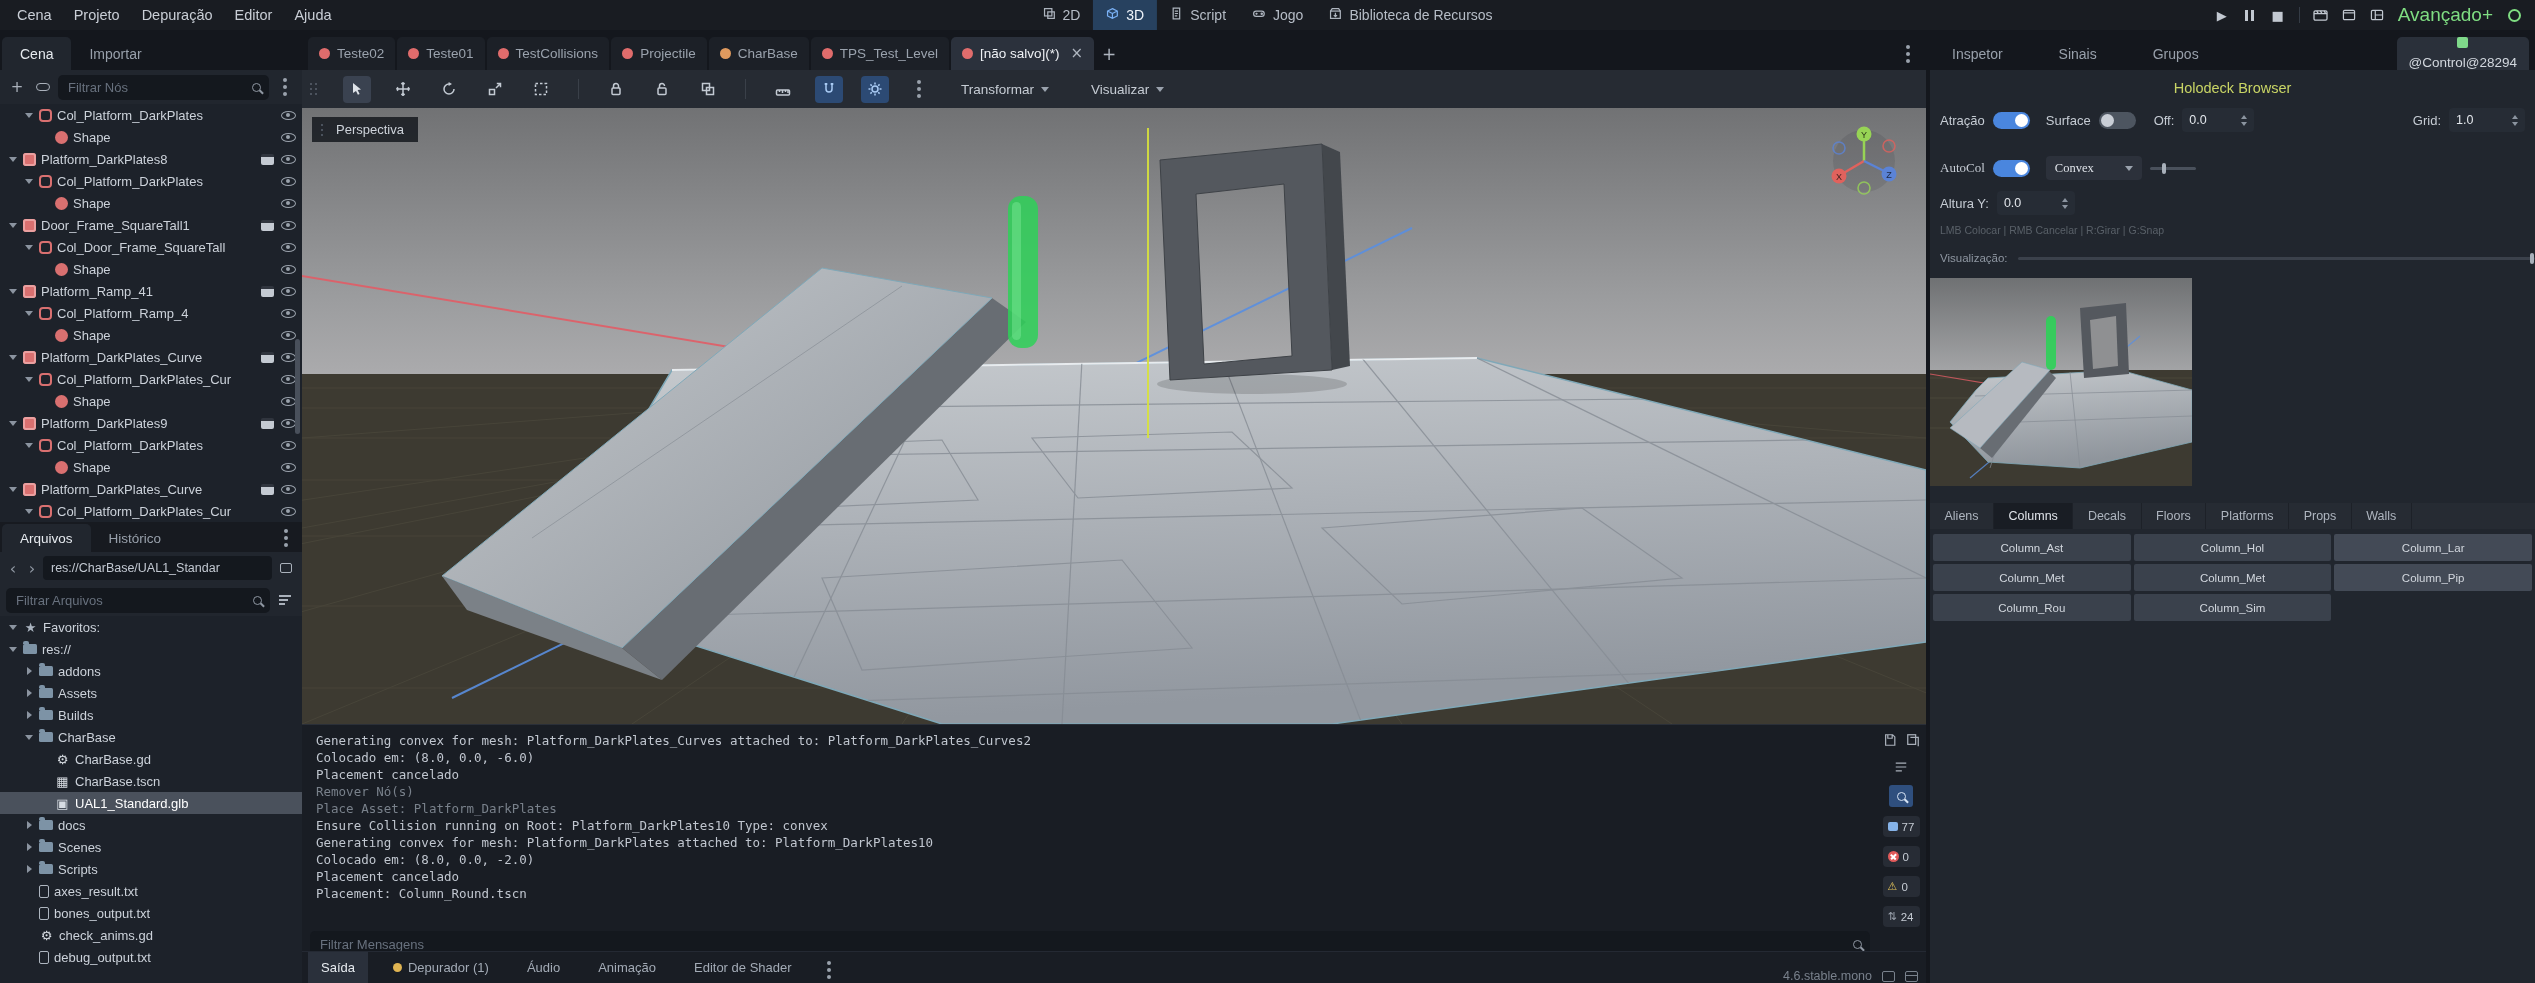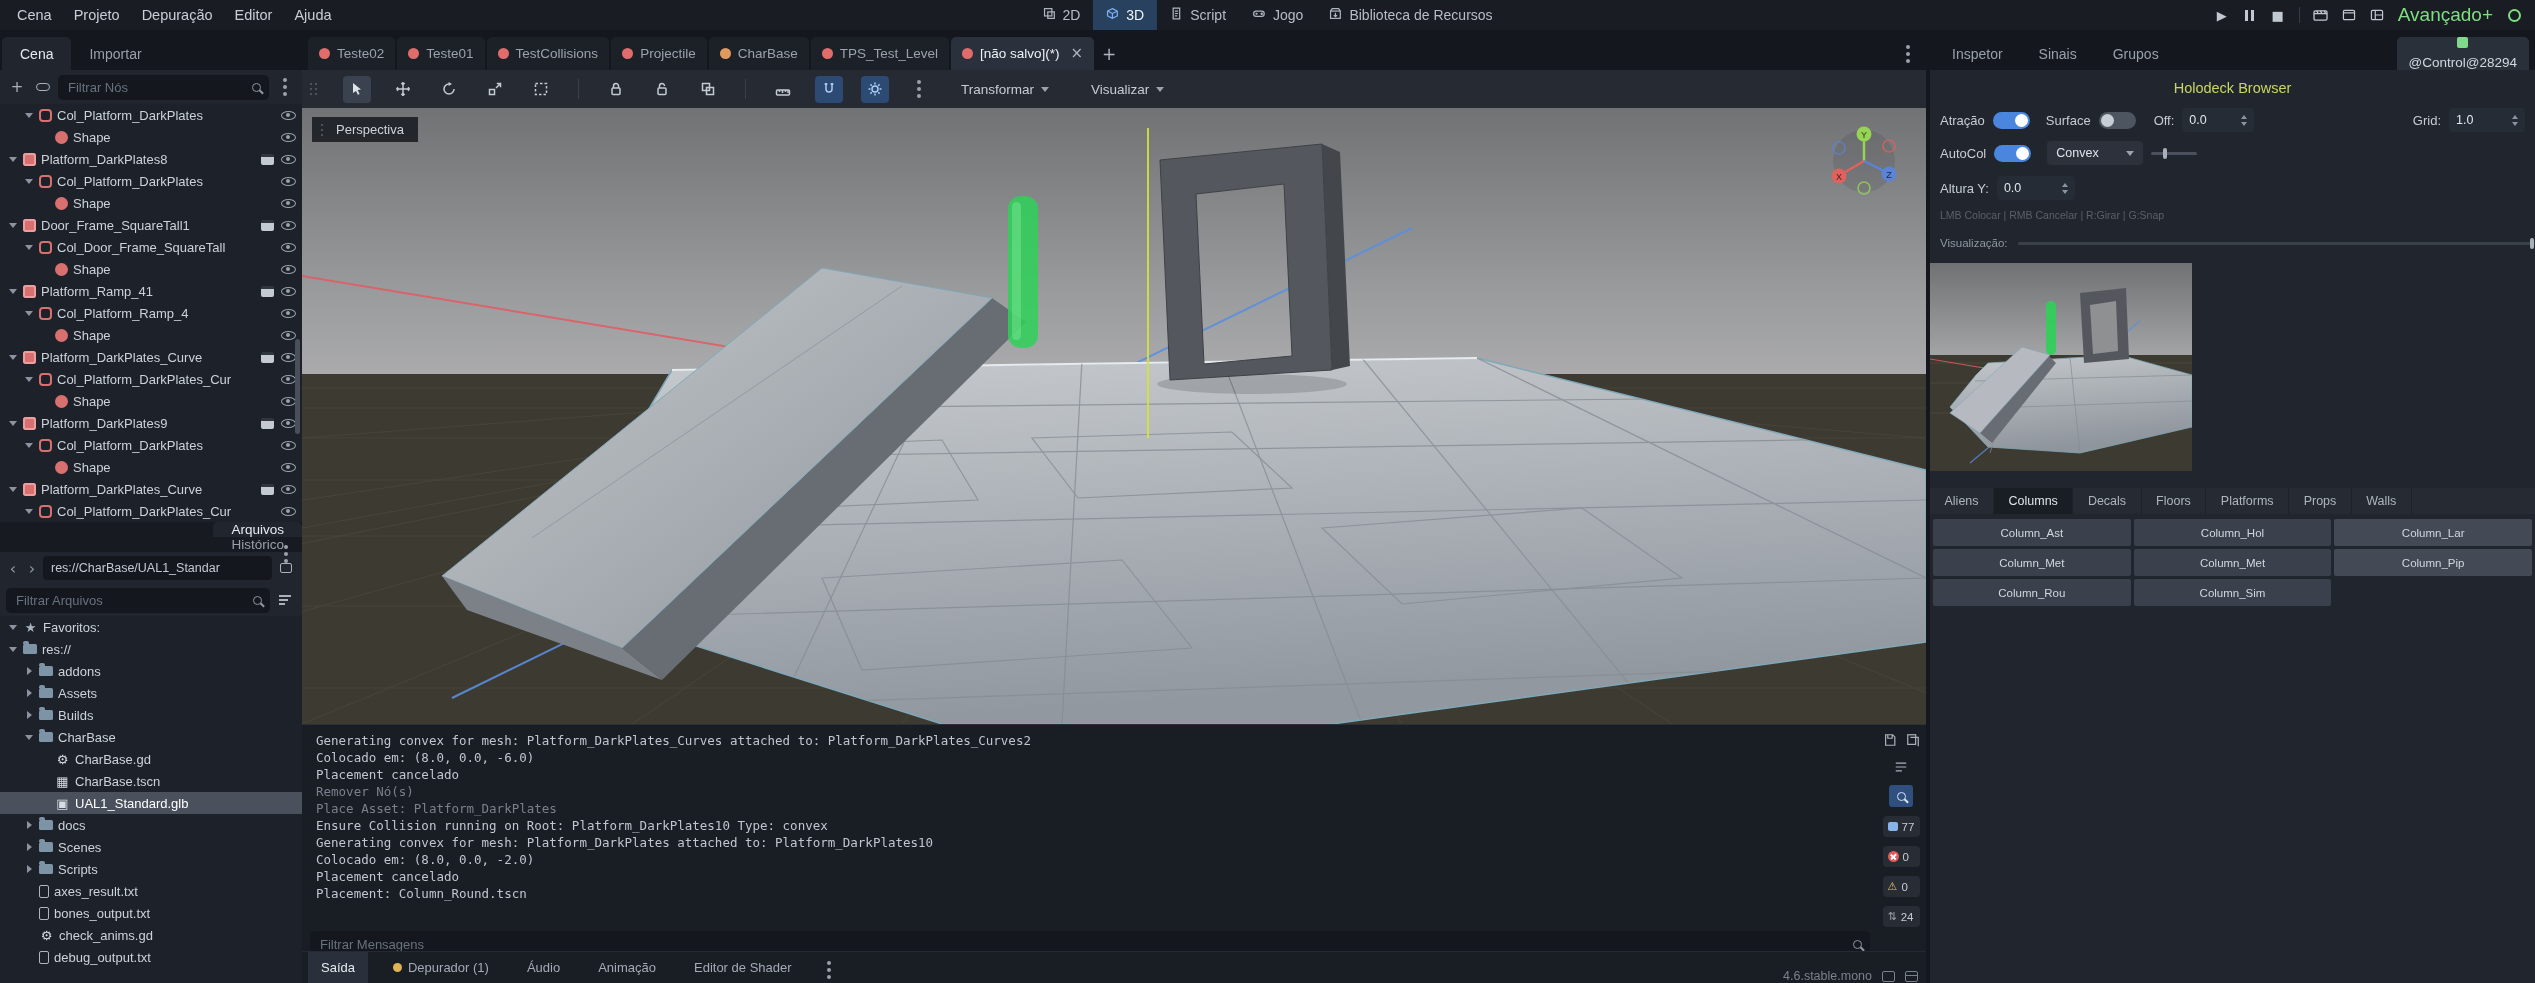--- a/index.html
+++ b/index.html
@@ -35,21 +35,21 @@
   .stab{height:33px;display:flex;align-items:center;gap:7px;padding:0 11px;font-size:13.5px;color:#9aa2ad;background:#1c2027;margin-right:2px;border-radius:5px 5px 0 0;}
   .stab.active{background:#2b313c;color:#eef1f5;}
   .nodecirc{width:11px;height:11px;border-radius:50%;background:#e06c6c;flex:0 0 auto;}
   .closex{margin-left:4px;color:#aeb5bf;font-size:15px;line-height:1;}
   .addtab{width:26px;height:33px;display:flex;align-items:center;justify-content:center;color:#aeb5bf;font-size:17px;}
   .kebab{width:4px;height:4px;border-radius:50%;background:#9aa2ad;position:relative;display:inline-block;}
   .kebab::before,.kebab::after{content:"";position:absolute;left:0;width:4px;height:4px;border-radius:50%;background:#9aa2ad;}
   .kebab::before{top:-7px;} .kebab::after{top:7px;}
   .kebab-btn{width:24px;height:33px;display:flex;align-items:center;justify-content:center;}
   .strip-kebab{margin-left:auto;margin-right:6px;}
-  .rdocktabs{position:absolute;left:1930px;top:0;width:605px;height:40px;display:flex;align-items:flex-end;padding-left:4px;}
+  .rdocktabs{position:absolute;left:1930px;top:0;width:605px;height:40px;display:flex;align-items:flex-end;padding-left:4px;gap:20px;}
   .objchip{margin-left:auto;margin-right:6px;height:33px;display:flex;align-items:center;gap:7px;padding:0 12px;background:#2a303a;border-radius:5px 5px 0 0;font-size:13.5px;color:#d2d7de;flex-direction:column;}
   .ctrl-ico{width:11px;height:11px;border-radius:2px;background:#7fd98a;}
 
   
   .leftdock{position:absolute;left:0;top:70px;width:302px;bottom:0;background:#21262e;}
   .filter-row{height:34px;display:flex;align-items:center;gap:4px;padding:0 6px;}
   .icon-btn{min-width:22px;height:22px;display:flex;align-items:center;justify-content:center;color:#aab1bb;font-size:15px;border-radius:3px;}
   .field{flex:1;height:25px;background:#14181e;border-radius:5px;display:flex;align-items:center;padding:0 8px;gap:6px;}
   .field input{flex:1;background:transparent;border:none;outline:none;color:#cdd3da;font-size:13px;font-family:"Liberation Sans",sans-serif;min-width:0;}
   .field input::placeholder{color:#68717e;}
@@ -67,21 +67,21 @@
   .t-mesh{background:#d97070;box-shadow:inset 0 0 0 2px #eaa0a0;}
   .t-col{background:transparent;border:2px solid #d97070;border-radius:4px;}
   .t-shape{background:#d97070;border-radius:50%;}
   .tl{white-space:nowrap;overflow:hidden;text-overflow:ellipsis;}
   .ri{margin-left:auto;display:flex;align-items:center;gap:7px;padding-left:6px;}
   .eye{width:15px;height:9px;border:1.5px solid #99a1ab;border-radius:50%;position:relative;flex:0 0 auto;}
   .eye::after{content:"";position:absolute;left:4px;top:1.5px;width:4px;height:4px;border-radius:50%;background:#99a1ab;}
   .clap{width:13px;height:11px;border-radius:2px;background:linear-gradient(#30353e 0 3px,#c4cad2 3px);flex:0 0 auto;}
   .vscroll{position:absolute;right:2px;top:235px;width:5px;height:95px;background:#49505b;border-radius:3px;}
 
-  .fs-tabs{position:absolute;top:452px;left:0;right:0;height:30px;display:flex;align-items:flex-end;background:#171a20;padding-left:18px;flex-direction:column;}
+  .fs-tabs{position:absolute;top:452px;left:0;right:0;height:30px;display:flex;align-items:flex-end;background:#171a20;padding-left:2px;}
   .fs-path{position:absolute;top:482px;left:0;right:0;height:32px;display:flex;align-items:center;gap:3px;padding:0 5px;}
   .navarr{color:#8f97a2;font-size:16px;width:16px;text-align:center;}
   .crumb{flex:1;height:24px;background:#14181e;border-radius:4px;display:flex;align-items:center;padding:0 8px;font-size:12.5px;color:#c3c9d2;white-space:nowrap;overflow:hidden;}
   .winico{width:12px;height:10px;border:1.5px solid #aab1bb;border-radius:2px;}
   .fs-filter{position:absolute;top:514px;left:0;right:0;height:32px;display:flex;align-items:center;gap:4px;padding:0 6px;}
   .sort-ico{display:flex;flex-direction:column;gap:2px;}
   .sort-ico i{display:block;height:2px;background:#aab1bb;}
   .sort-ico i:nth-child(1){width:12px;} .sort-ico i:nth-child(2){width:9px;} .sort-ico i:nth-child(3){width:6px;}
   .fs-tree{position:absolute;top:546px;left:0;right:0;bottom:0;background:#1d222a;overflow:hidden;}
   .frow{height:22px;display:flex;align-items:center;font-size:13px;color:#ccd2da;padding-right:6px;}
@@ -138,21 +138,21 @@
   .btab.active{background:#2a303b;color:#e8ecf1;}
   .dot-amber{width:9px;height:9px;border-radius:50%;background:#e0b452;}
   .version{margin-left:auto;display:flex;align-items:center;gap:10px;color:#79818c;font-size:12.5px;}
   .pan-ico{width:13px;height:11px;border:1.5px solid #79818c;border-radius:2px;position:relative;}
   .pan-ico.split::after{content:"";position:absolute;left:0;right:0;top:3px;height:1.5px;background:#79818c;}
 
   
   .rightdock{position:absolute;left:1930px;top:70px;width:605px;bottom:0;background:#21262e;overflow:hidden;}
   .hb-title{margin-top:10px;text-align:center;font-size:14.5px;color:#c9d565;}
   .irow{display:flex;align-items:center;gap:8px;padding:0 10px;}
-  .r1{margin-top:12px;} .r2{margin-top:9px;} .r3{margin-top:11px;}
+  .r1{margin-top:12px;} .r2{margin-top:24px;font-family:Liberation Serif, serif;} .r3{margin-top:11px;}
   .ilabel{font-size:13px;color:#c6ccd4;white-space:nowrap;}
   .toggle{width:37px;height:17px;border-radius:9px;background:#4d5560;position:relative;flex:0 0 auto;}
   .toggle.on{background:#4a86de;}
   .toggle::after{content:"";position:absolute;top:2px;left:2px;width:13px;height:13px;border-radius:50%;background:#c9ced6;}
   .toggle.on::after{left:auto;right:2px;background:#fff;}
   .spin{height:24px;background:#262c35;border-radius:4px;display:flex;align-items:center;padding:0 7px;font-size:12.5px;color:#e2e6eb;gap:8px;}
   .arrs{display:flex;flex-direction:column;gap:3px;margin-left:auto;}
   .arrs i{display:block;border-left:3.5px solid transparent;border-right:3.5px solid transparent;}
   .arrs i.up{border-bottom:4.5px solid #8b94a0;}
   .arrs i.dn{border-top:4.5px solid #8b94a0;}

